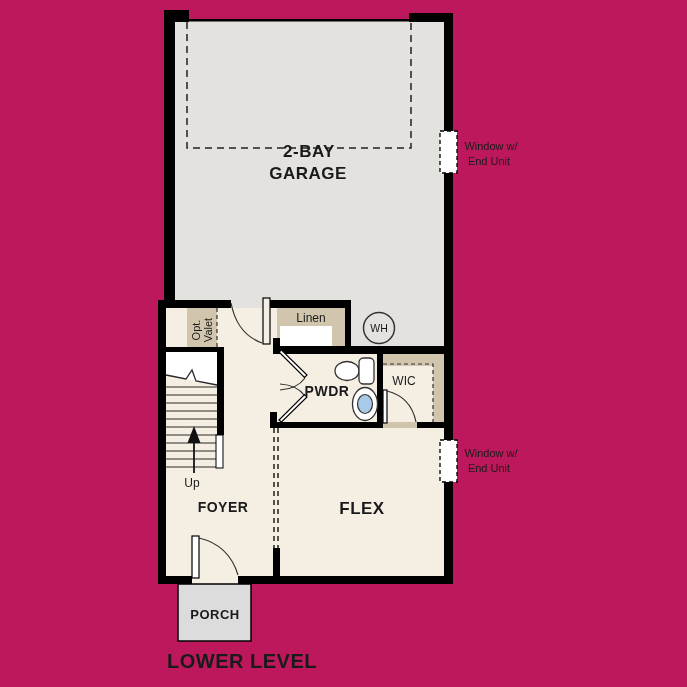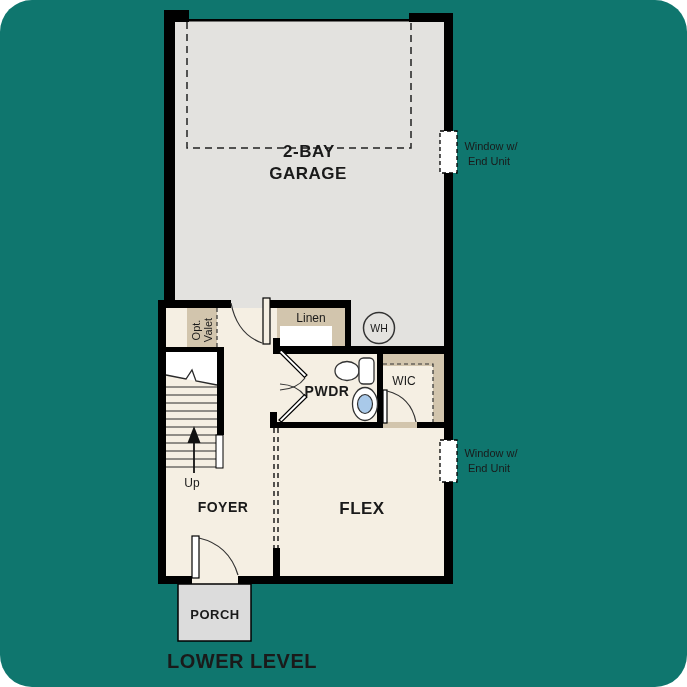--- a/index.html
+++ b/index.html
@@ -6,21 +6,21 @@
     --garage-floor:#e3e2df;
     --room-floor:#f5efe3;
     --closet-tan:#d2c5ad;
     --porch-gray:#dcdcdc;
     --sink-blue:#a9c9e9;
     --wall-black:#000000;
     --line-dark:#2a2a2a;
     --text-dark:#1a1a1a;
   }
   html,body{margin:0;padding:0;background:#fff;}
-  .canvas{position:relative;width:687px;height:687px;background:#0f766e;overflow:hidden;border-radius:32px;}
+  .canvas{position:relative;width:687px;height:687px;background:#be185d;overflow:hidden;}
   svg{display:block;}
   .wall{fill:var(--wall-black);}
   .f-garage{fill:var(--garage-floor);}
   .f-room{fill:var(--room-floor);}
   .f-tan{fill:var(--closet-tan);}
   .f-porch{fill:var(--porch-gray);stroke:#000;stroke-width:1.5;}
   .f-white{fill:#ffffff;}
   .ln{stroke:var(--line-dark);stroke-width:1;fill:none;}
   .ln-md{stroke:var(--line-dark);stroke-width:1.3;fill:none;}
   .door-slab{fill:#ffffff;stroke:#000;stroke-width:1.2;}

